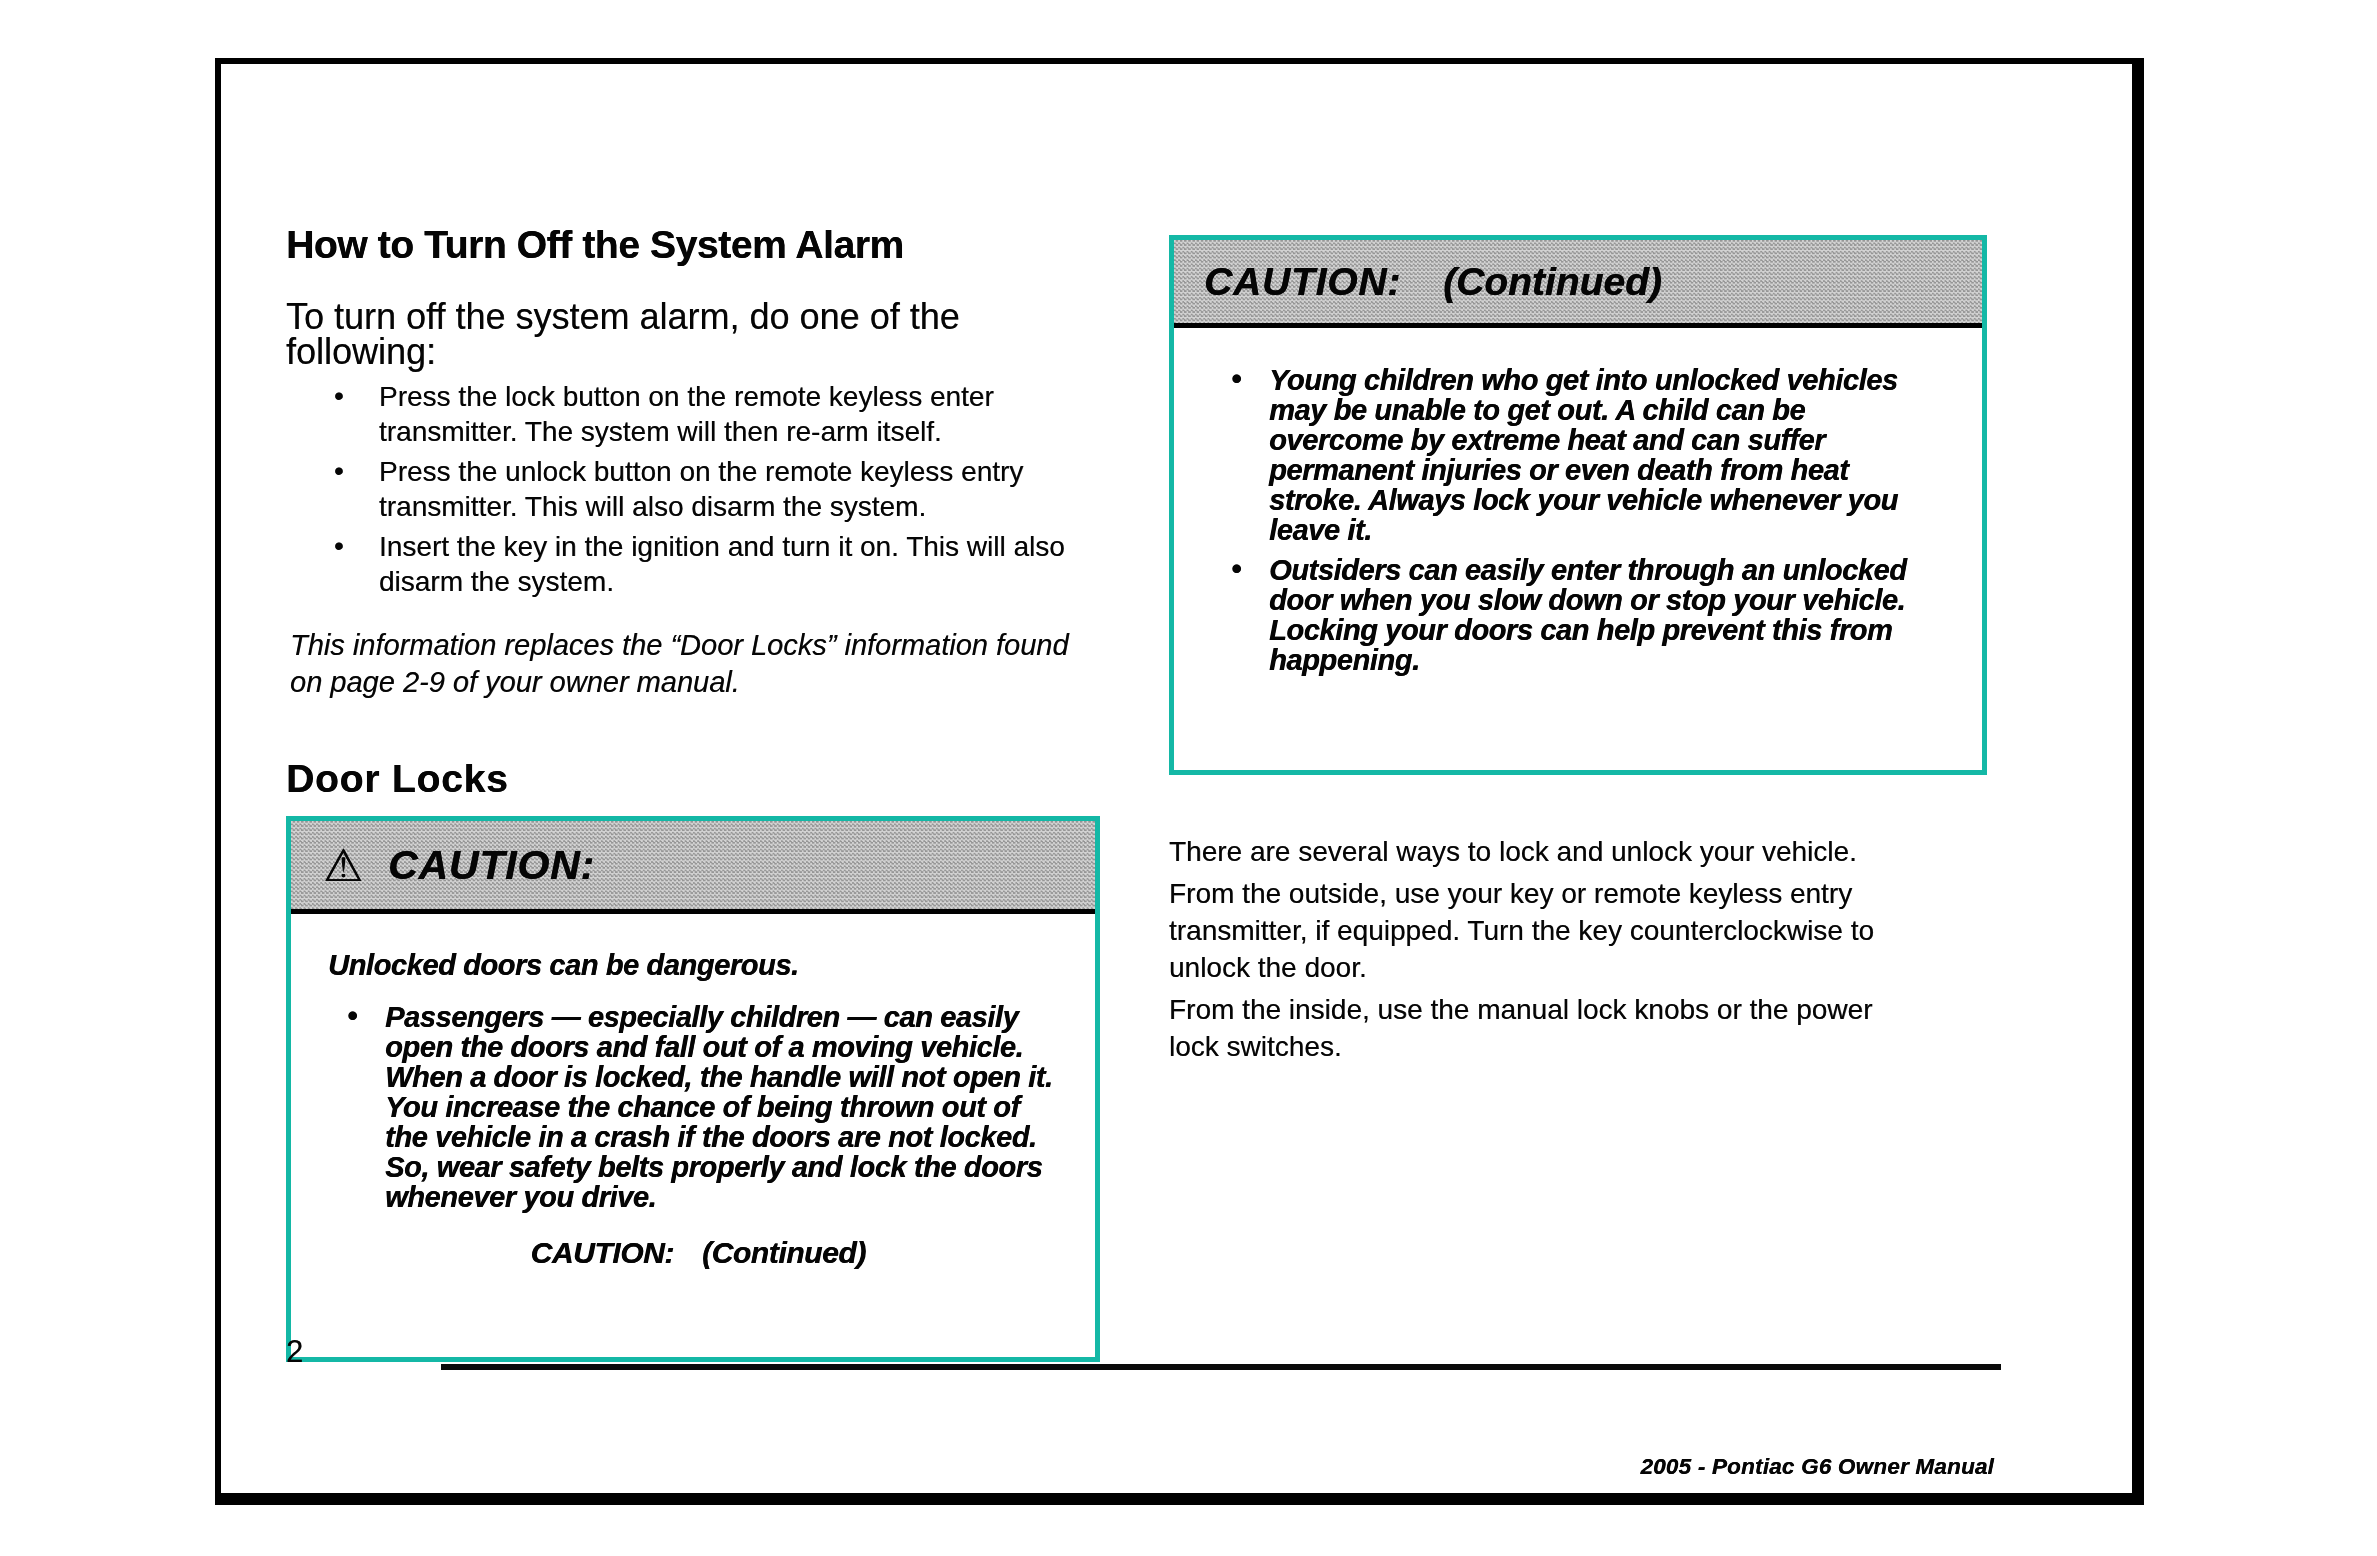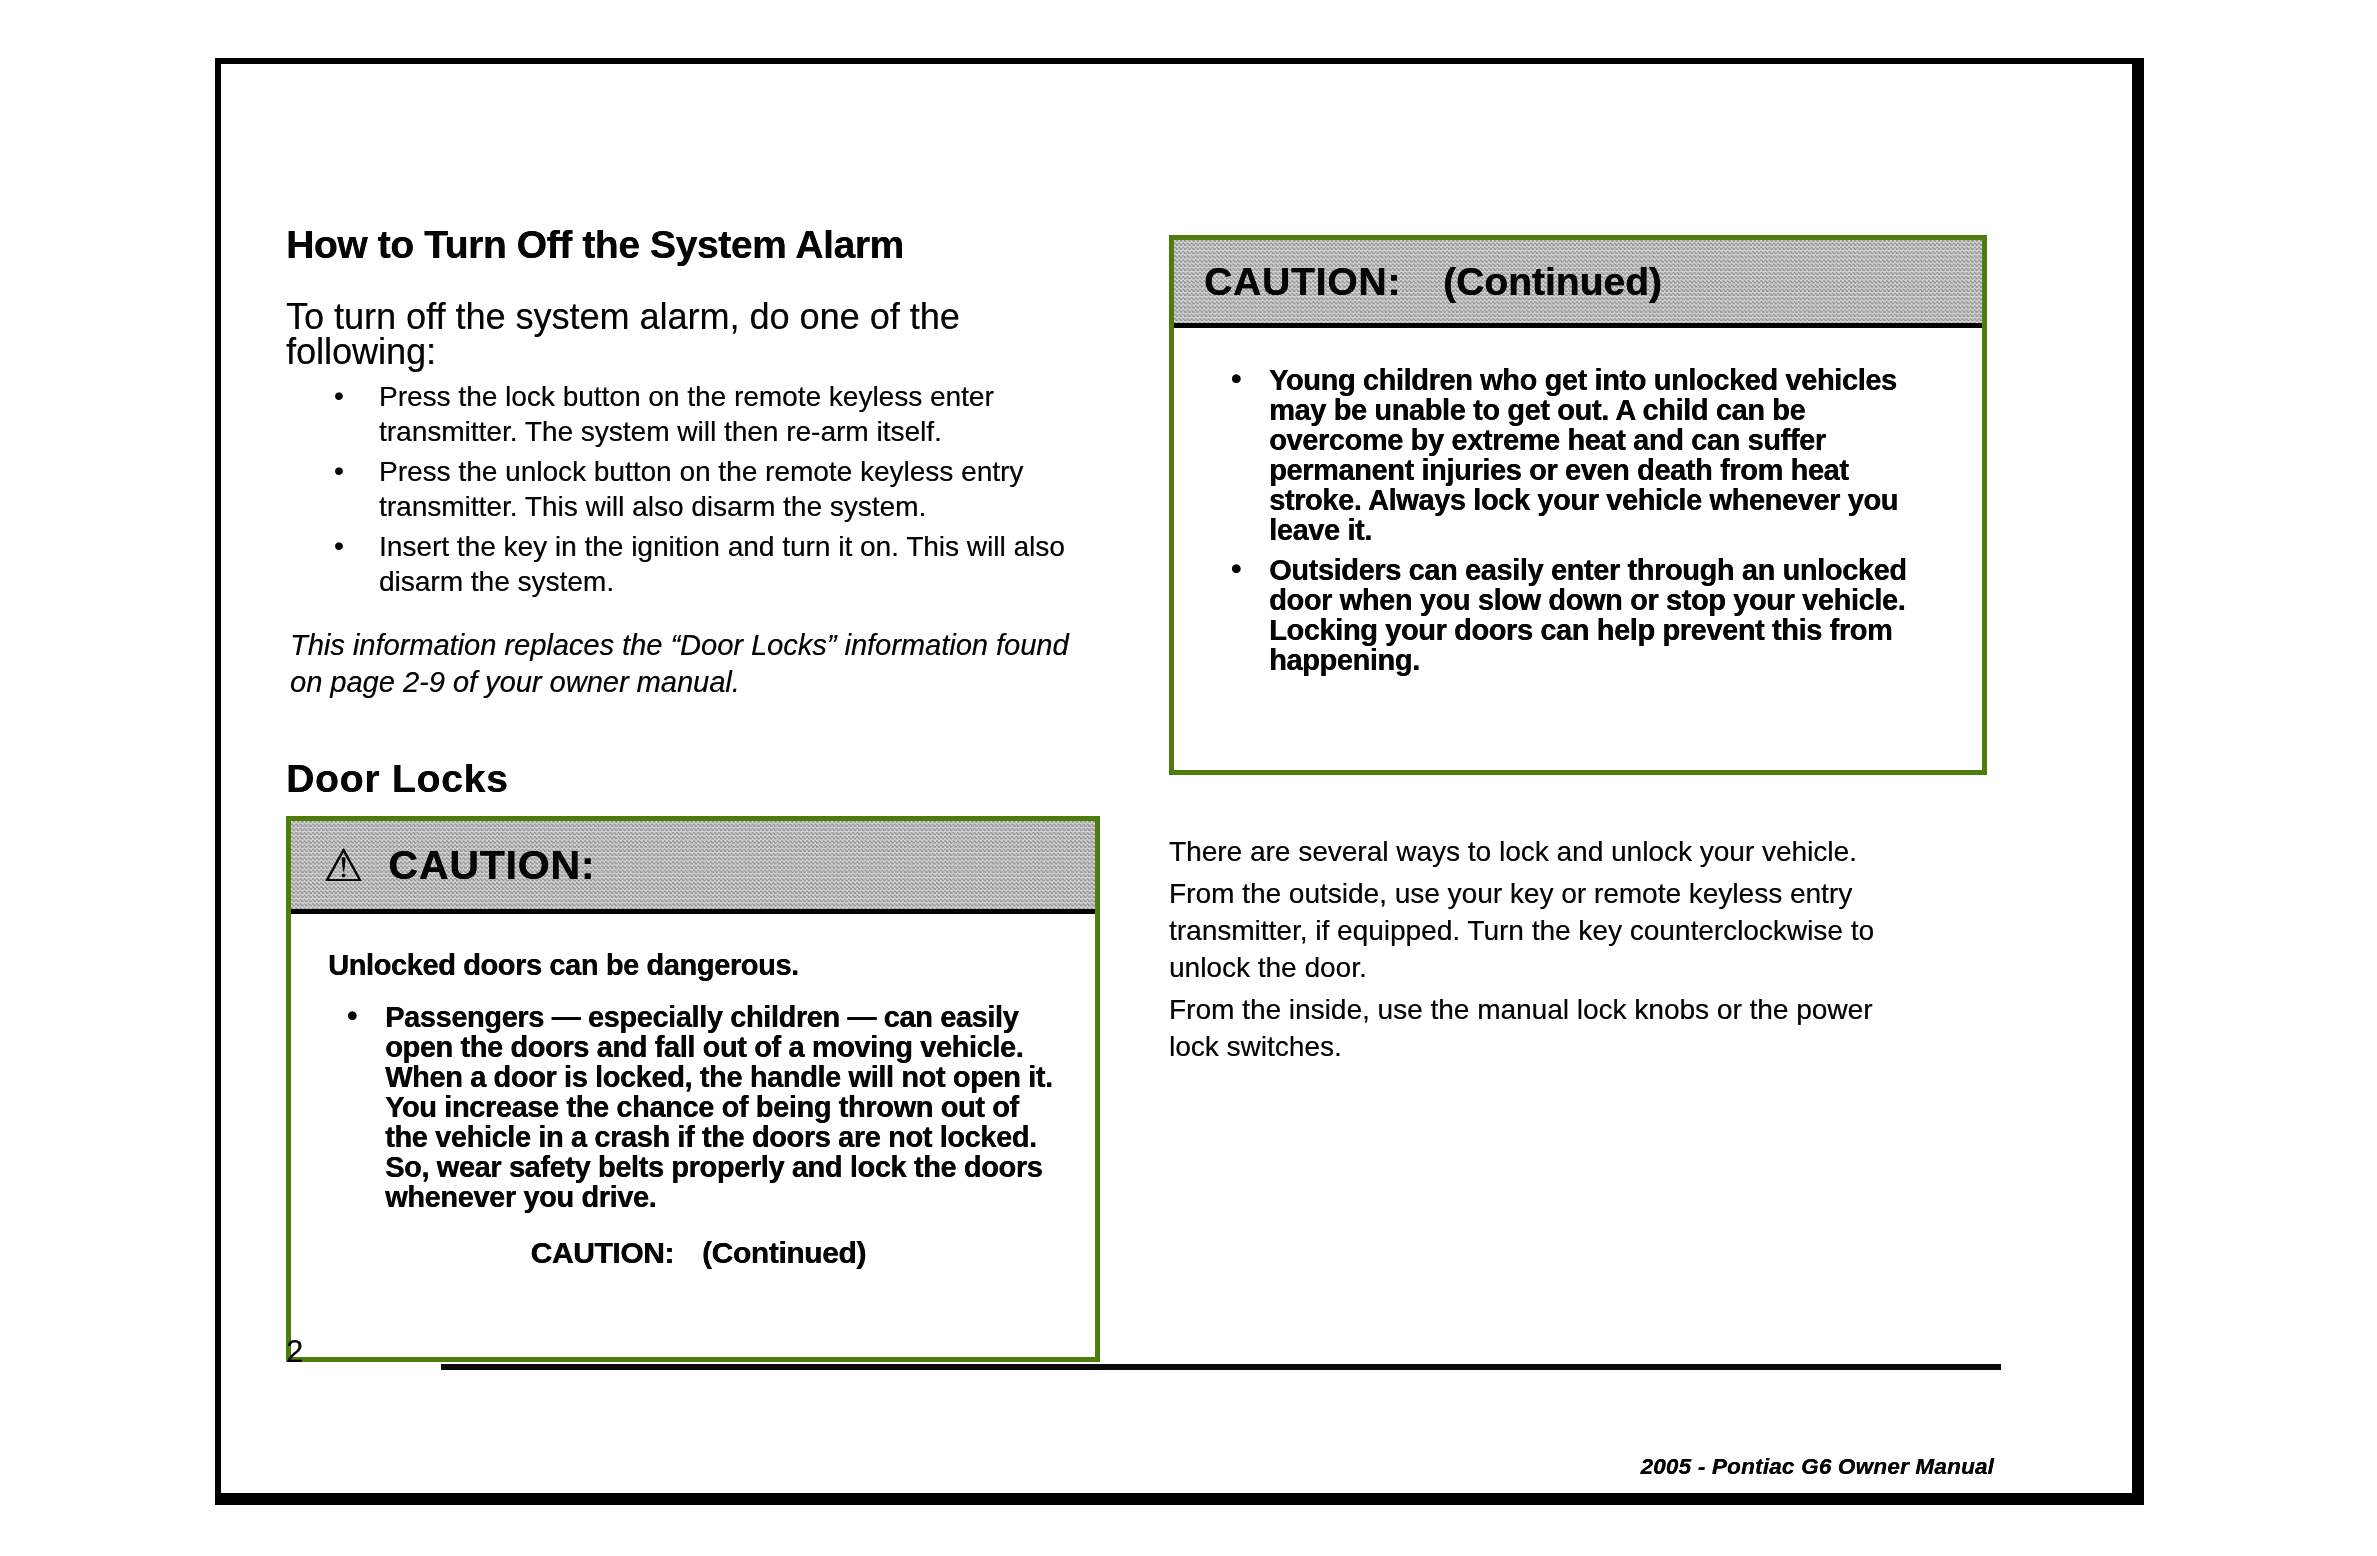--- a/index.html
+++ b/index.html
@@ -74,22 +74,23 @@
     font-style: italic;
     font-size: 29px;
     line-height: 37px;
     width: 805px;
     text-shadow: 0.3px 0 0 rgba(0,0,0,0.6);
   }
 
   
   .cbox {
     box-sizing: border-box;
-    border: 5px solid #4d7c0f;
+    border: 5px solid #14b8a6;
     background: #fff;
+    font-style: italic;
   }
   .cbox-left {
     margin-top: 15px;
     width: 814px;
     height: 546px;
   }
   .cbox-right {
     width: 818px;
     height: 540px;
   }

